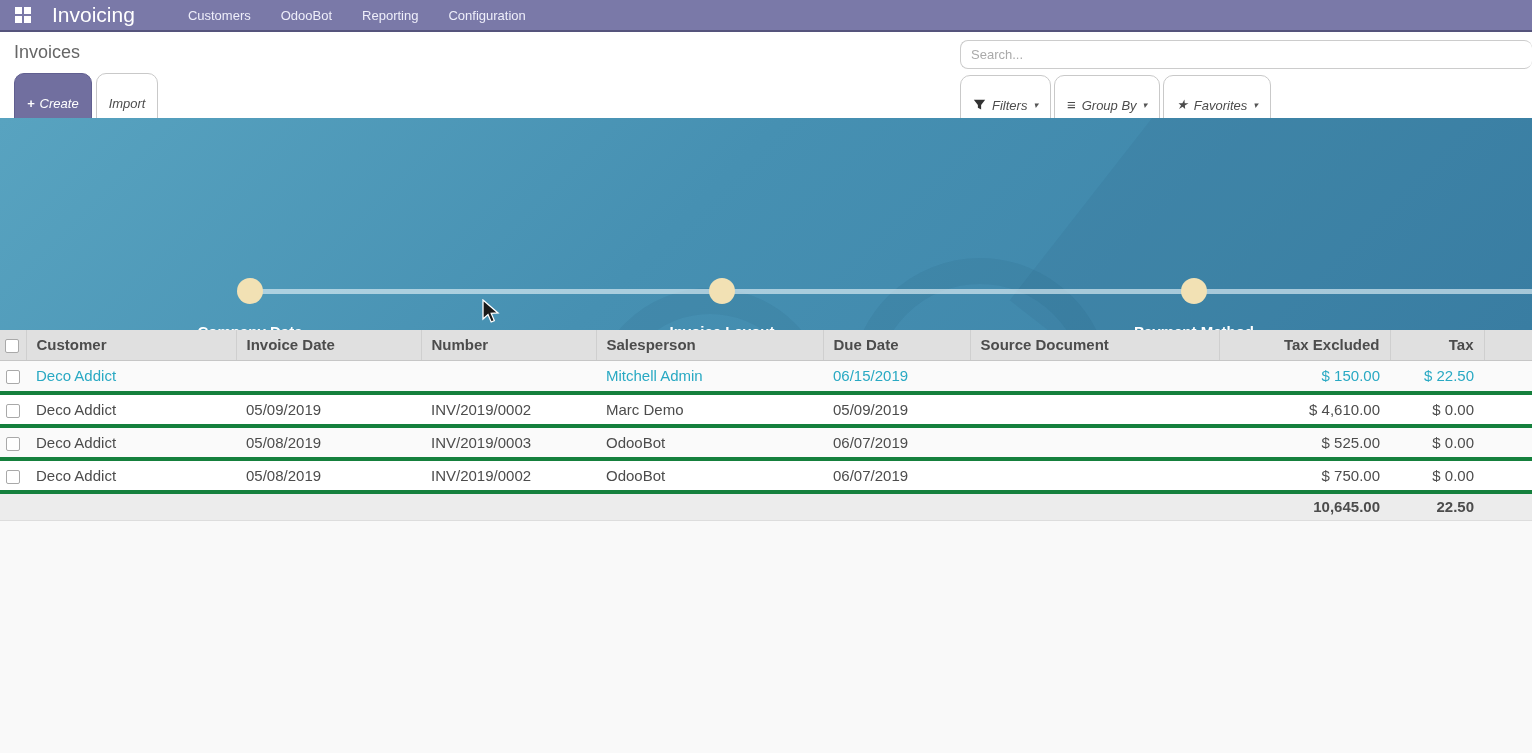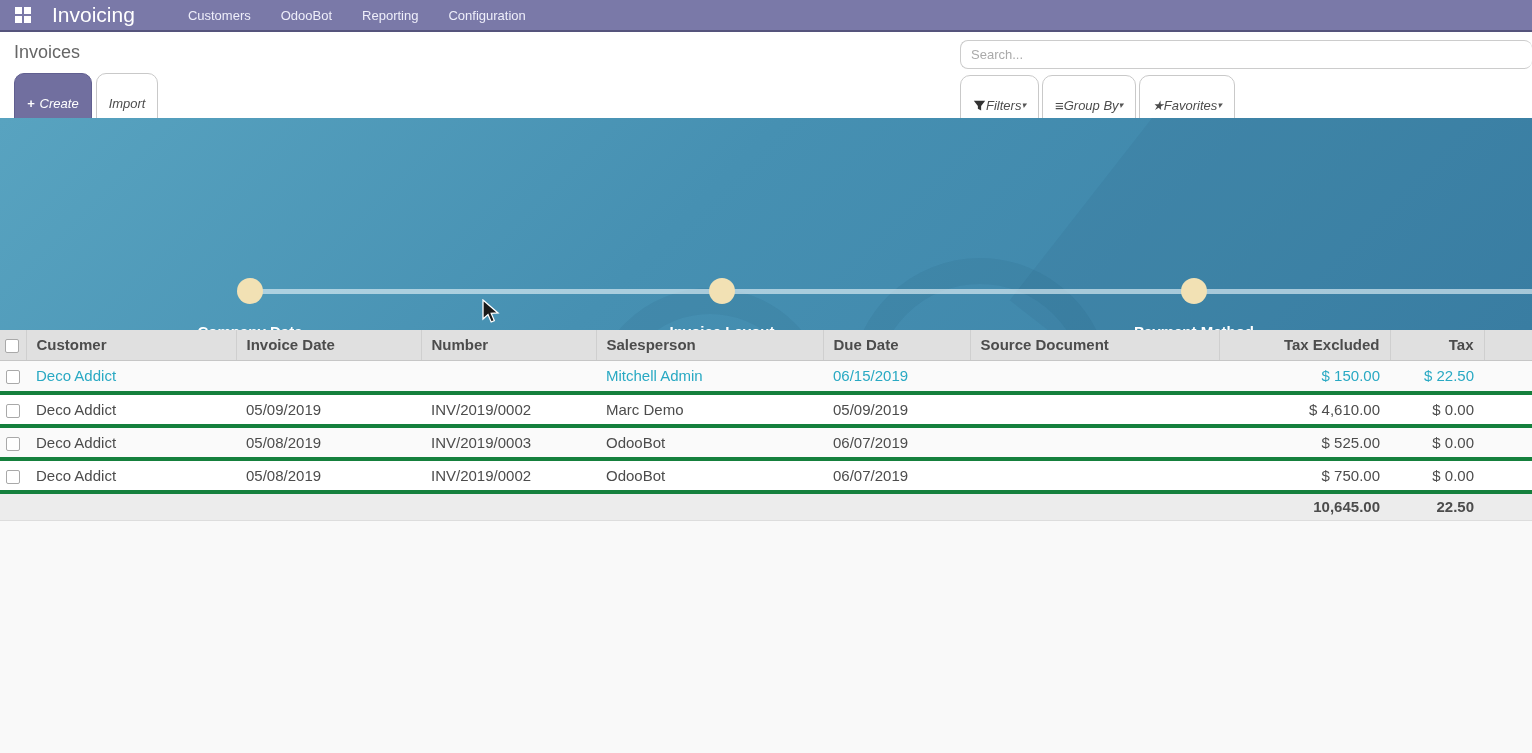--- a/index.html
+++ b/index.html
@@ -40,21 +40,21 @@
   .btn-primary { background:#716f9f; border-color:#615f90; color:#fff; }
   .btn-primary .plus { font-weight:bold; margin-right:5px; }
   .search-area { position:absolute; top:8px; left:960px; right:0; }
   .search-input {
     width:100%; height:29px; border:1px solid #ccc; border-right:none; border-radius:8px;
     font-size:13px; padding:0 10px; color:#4c4c4c; outline:none;
     font-family:"Liberation Sans", sans-serif;
   }
   .search-input::placeholder { color:#aaa; }
   .filter-buttons { display:flex; gap:3px; margin-top:6px; }
-  .filter-buttons .btn { display:flex; align-items:center; }
+  .filter-buttons .btn { display:flex; gap:6px; }
   .caret { font-size:9px; color:#555; }
   .ficon { width:13px; height:13px; display:inline-block; }
   .star { font-size:13px; line-height:13px; }
   .hamb  { font-size:15px; line-height:13px; font-weight:bold; }
   
   .onboarding {
     position:relative; height:212px; overflow:hidden;
     background:linear-gradient(135deg,#58a3c0 0%,#4690b2 45%,#3c82a7 100%);
   }
   .onboarding .deco { position:absolute; pointer-events:none; }

